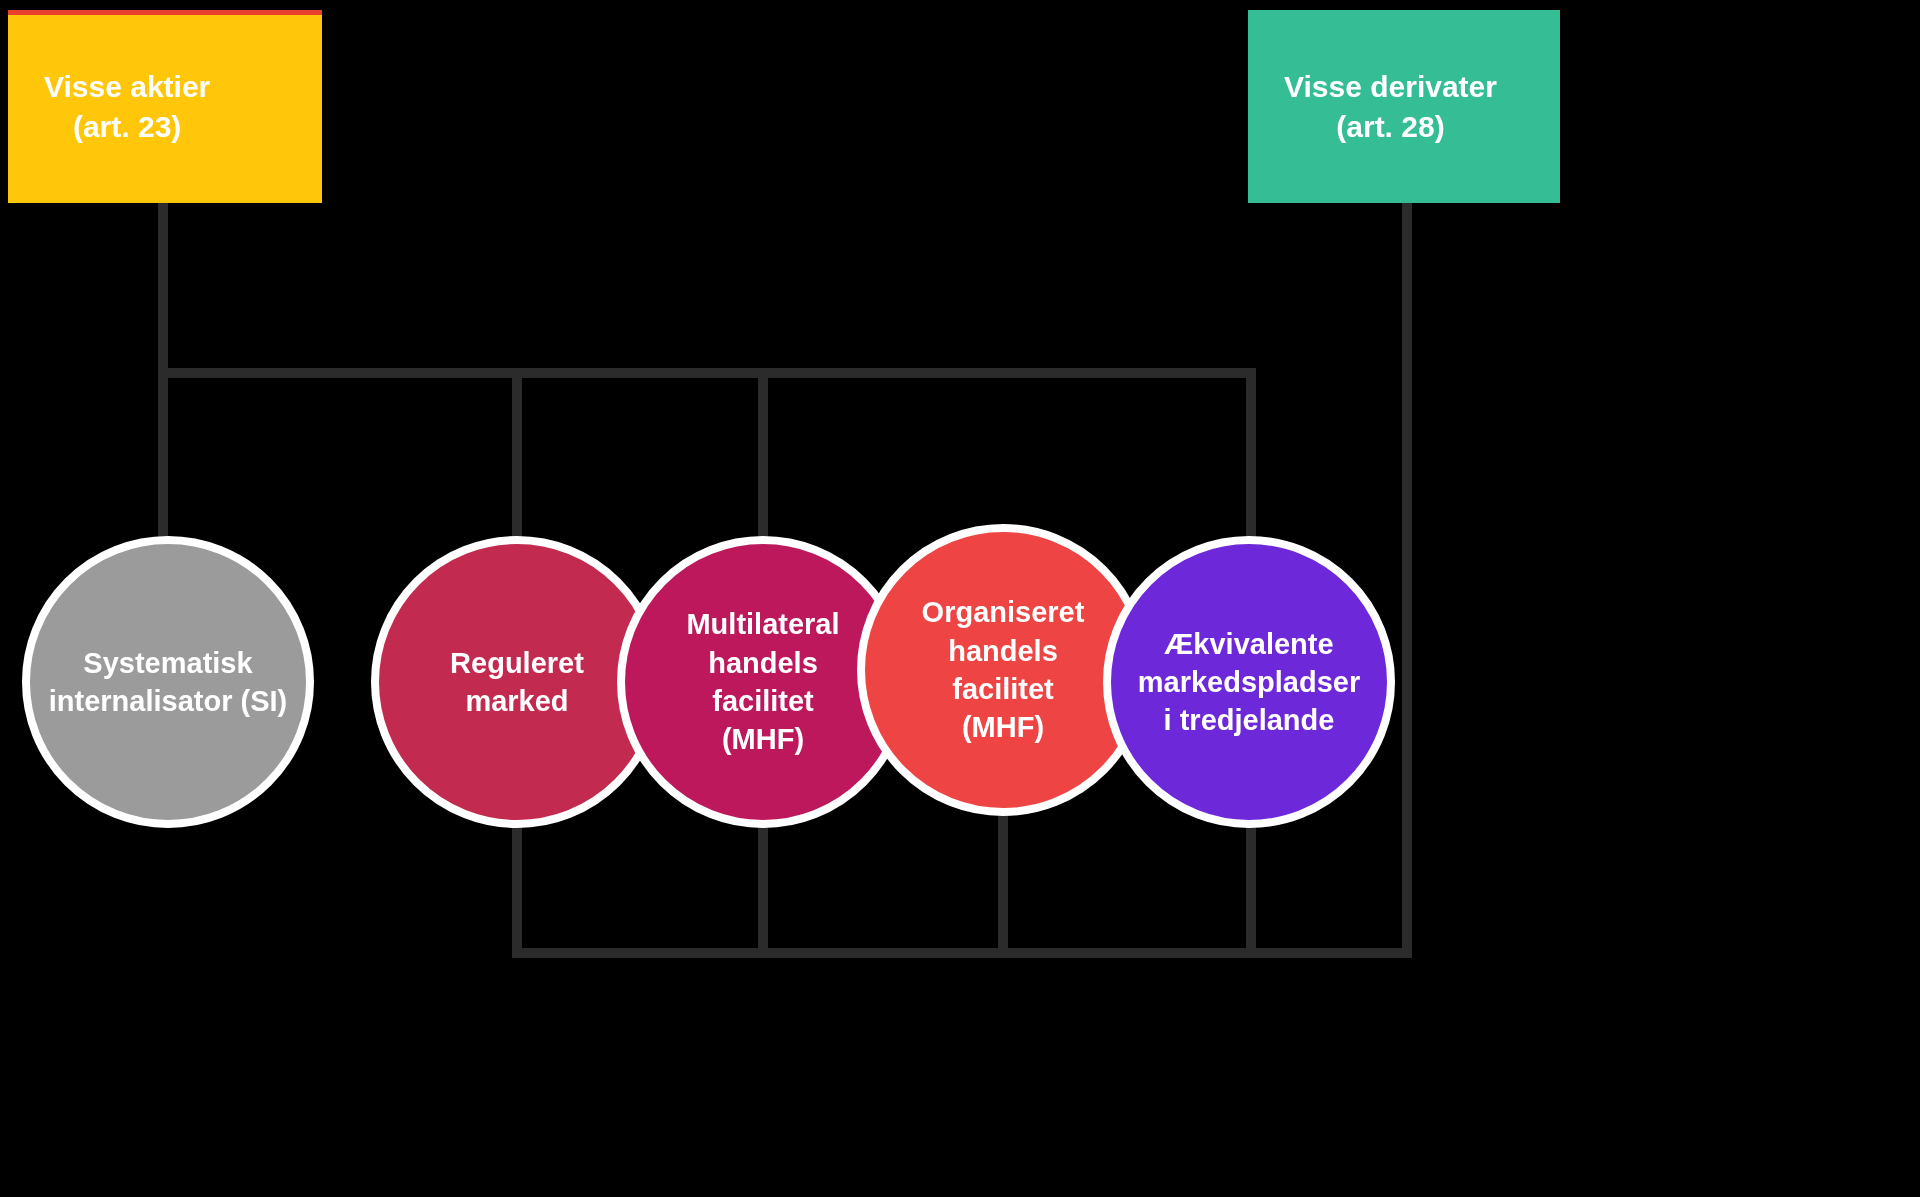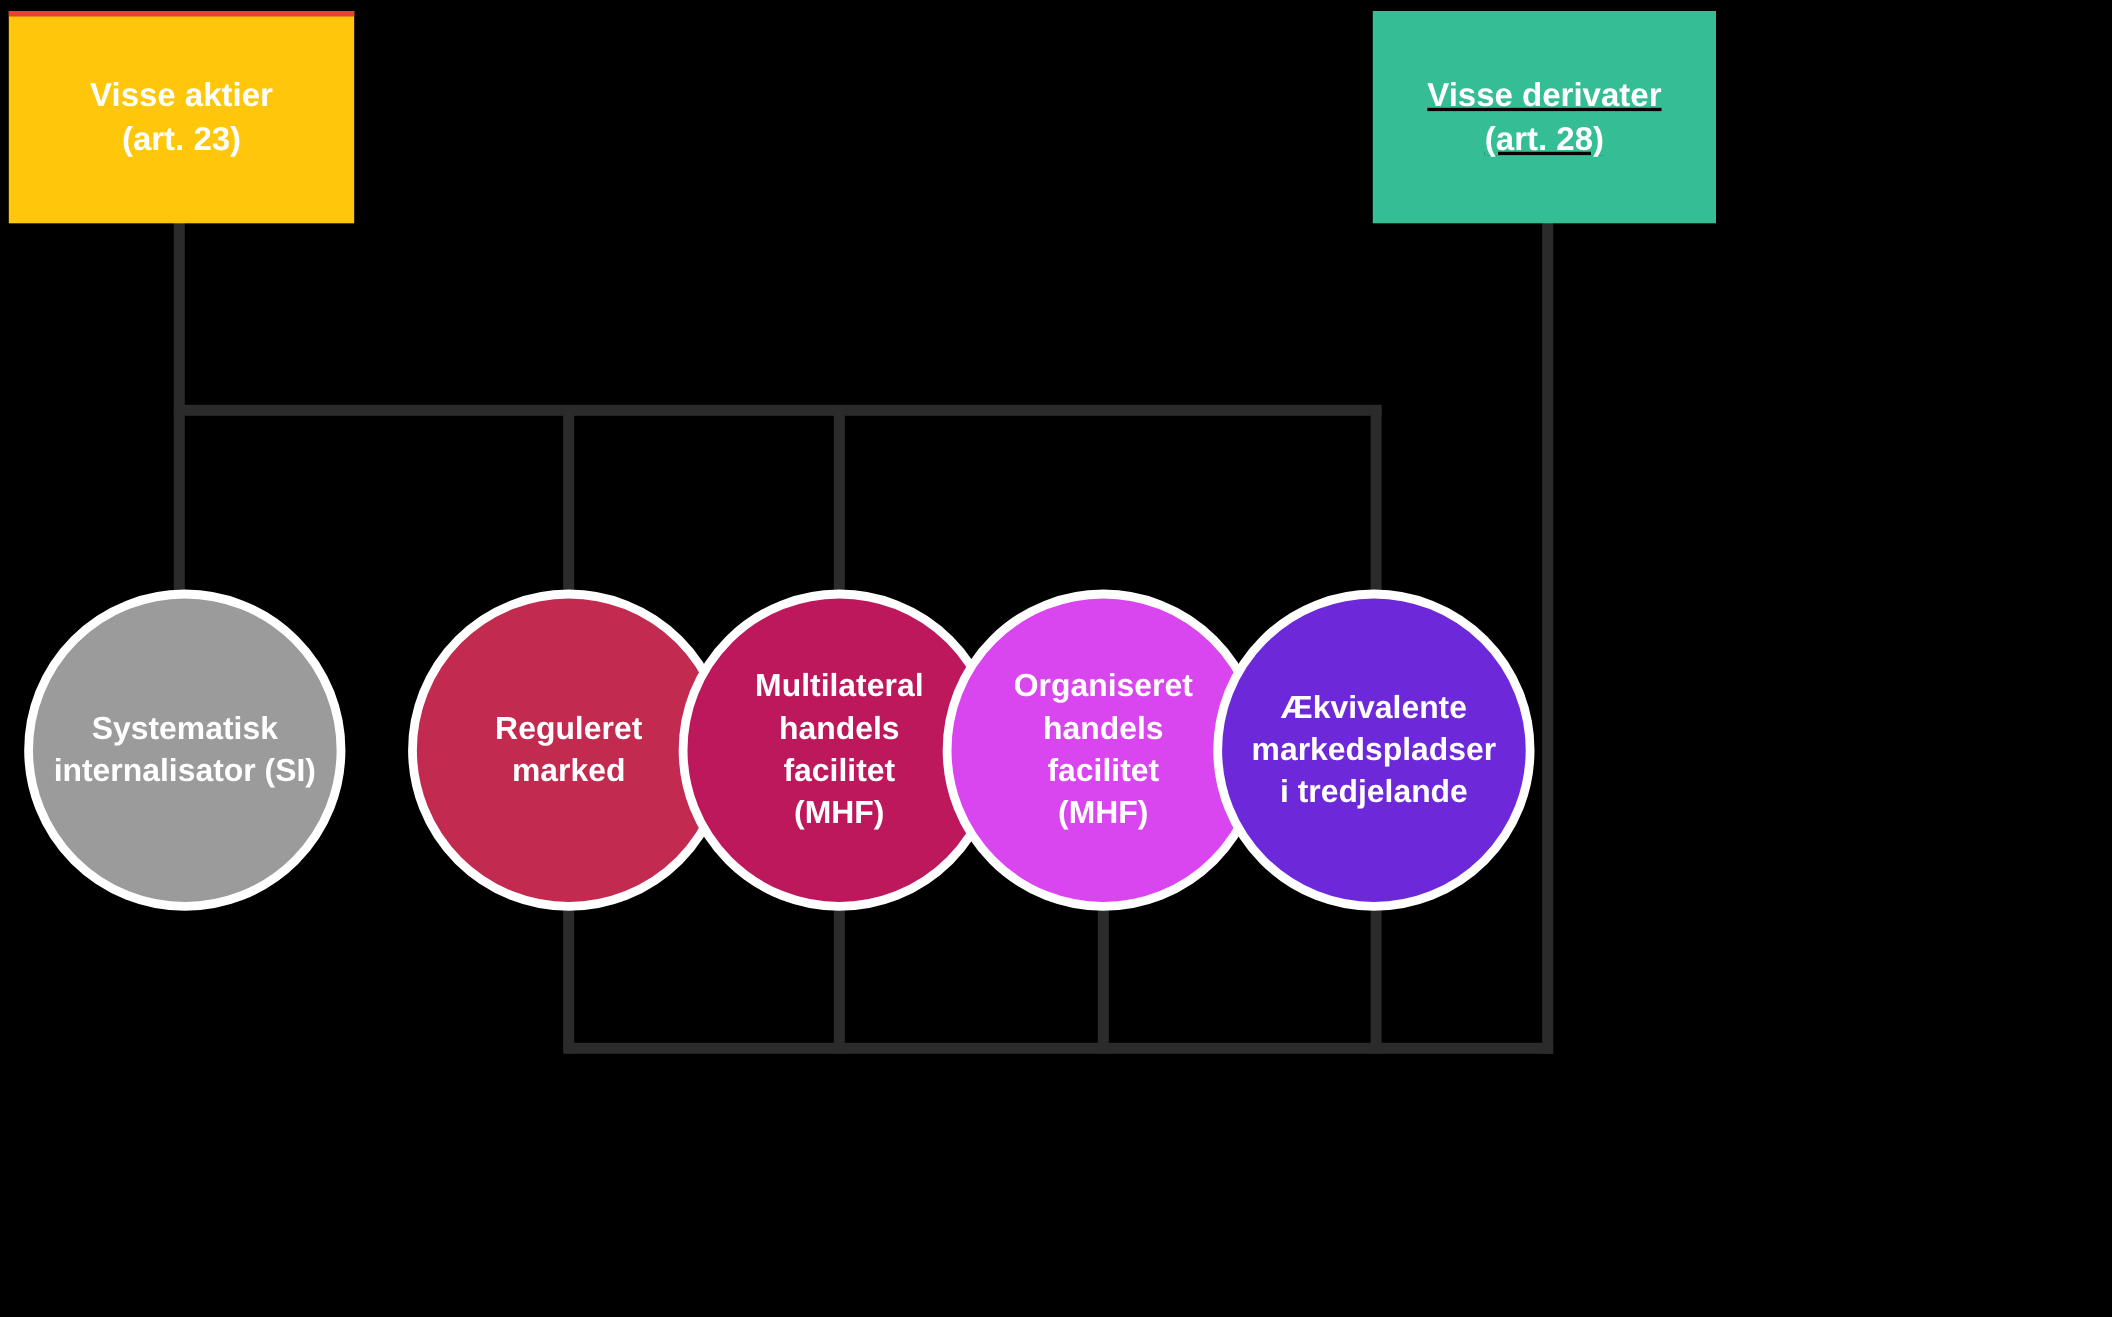--- a/index.html
+++ b/index.html
@@ -15,21 +15,21 @@
   .line {
     position: absolute;
     background: #2b2b2b;
     z-index: 1;
   }
   .box {
     position: absolute;
     z-index: 2;
     display: flex;
     align-items: center;
-    justify-content: center;
+    padding-left: 36px;
   }
   .box-accent {
     position: absolute;
     top: 0; left: 0; right: 0;
     height: 5px;
   }
   .node-label {
     color: #ffffff;
     font-weight: bold;
     text-align: center;
@@ -71,21 +71,21 @@
   <div class="line" style="left: 758px; top: 815px; width: 10px; height: 140px; background-color: rgb(43, 43, 43);"></div>
   <div class="line" style="left: 998px; top: 815px; width: 10px; height: 140px; background-color: rgb(43, 43, 43);"></div>
   <div class="line" style="left: 1246px; top: 815px; width: 10px; height: 140px; background-color: rgb(43, 43, 43);"></div>
 
   <div class="box" style="left: 8px; top: 10px; width: 314px; height: 193px; background-color: rgb(255, 198, 10);">
     <div class="box-accent" style="background-color: rgb(232, 65, 44);"></div>
     <div class="node-label">Visse aktier
 (art. 23)</div>
   </div>
 
-  <div class="box" style="left: 1248px; top: 10px; width: 312px; height: 193px; background-color: rgb(53, 189, 150); text-decoration: underline;">
+  <div class="box" style="left: 1248px; top: 10px; width: 312px; height: 193px; background-color: rgb(53, 189, 150);">
     <div class="node-label">Visse derivater
 (art. 28)</div>
   </div>
 
   <div class="circle" style="left: 22px; top: 536px; background-color: rgb(156, 155, 155);">
     <div class="node-label">Systematisk
 internalisator (SI)</div>
   </div>
 
   <div class="circle" style="left: 371px; top: 536px; background-color: rgb(194, 42, 79);">
@@ -93,21 +93,21 @@
 marked</div>
   </div>
 
   <div class="circle" style="left: 617px; top: 536px; background-color: #be185d;">
     <div class="node-label">Multilateral
 handels
 facilitet
 (MHF)</div>
   </div>
 
-  <div class="circle" style="left: 857px; top: 536px; background-color: #d946ef;">
+  <div class="circle" style="left: 857px; top: 524px; background-color: #ef4444;">
     <div class="node-label">Organiseret
 handels
 facilitet
 (MHF)</div>
   </div>
 
   <div class="circle" style="left: 1103px; top: 536px; background-color: #6d28d9;">
     <div class="node-label">Ækvivalente
 markedspladser
 i tredjelande</div>

